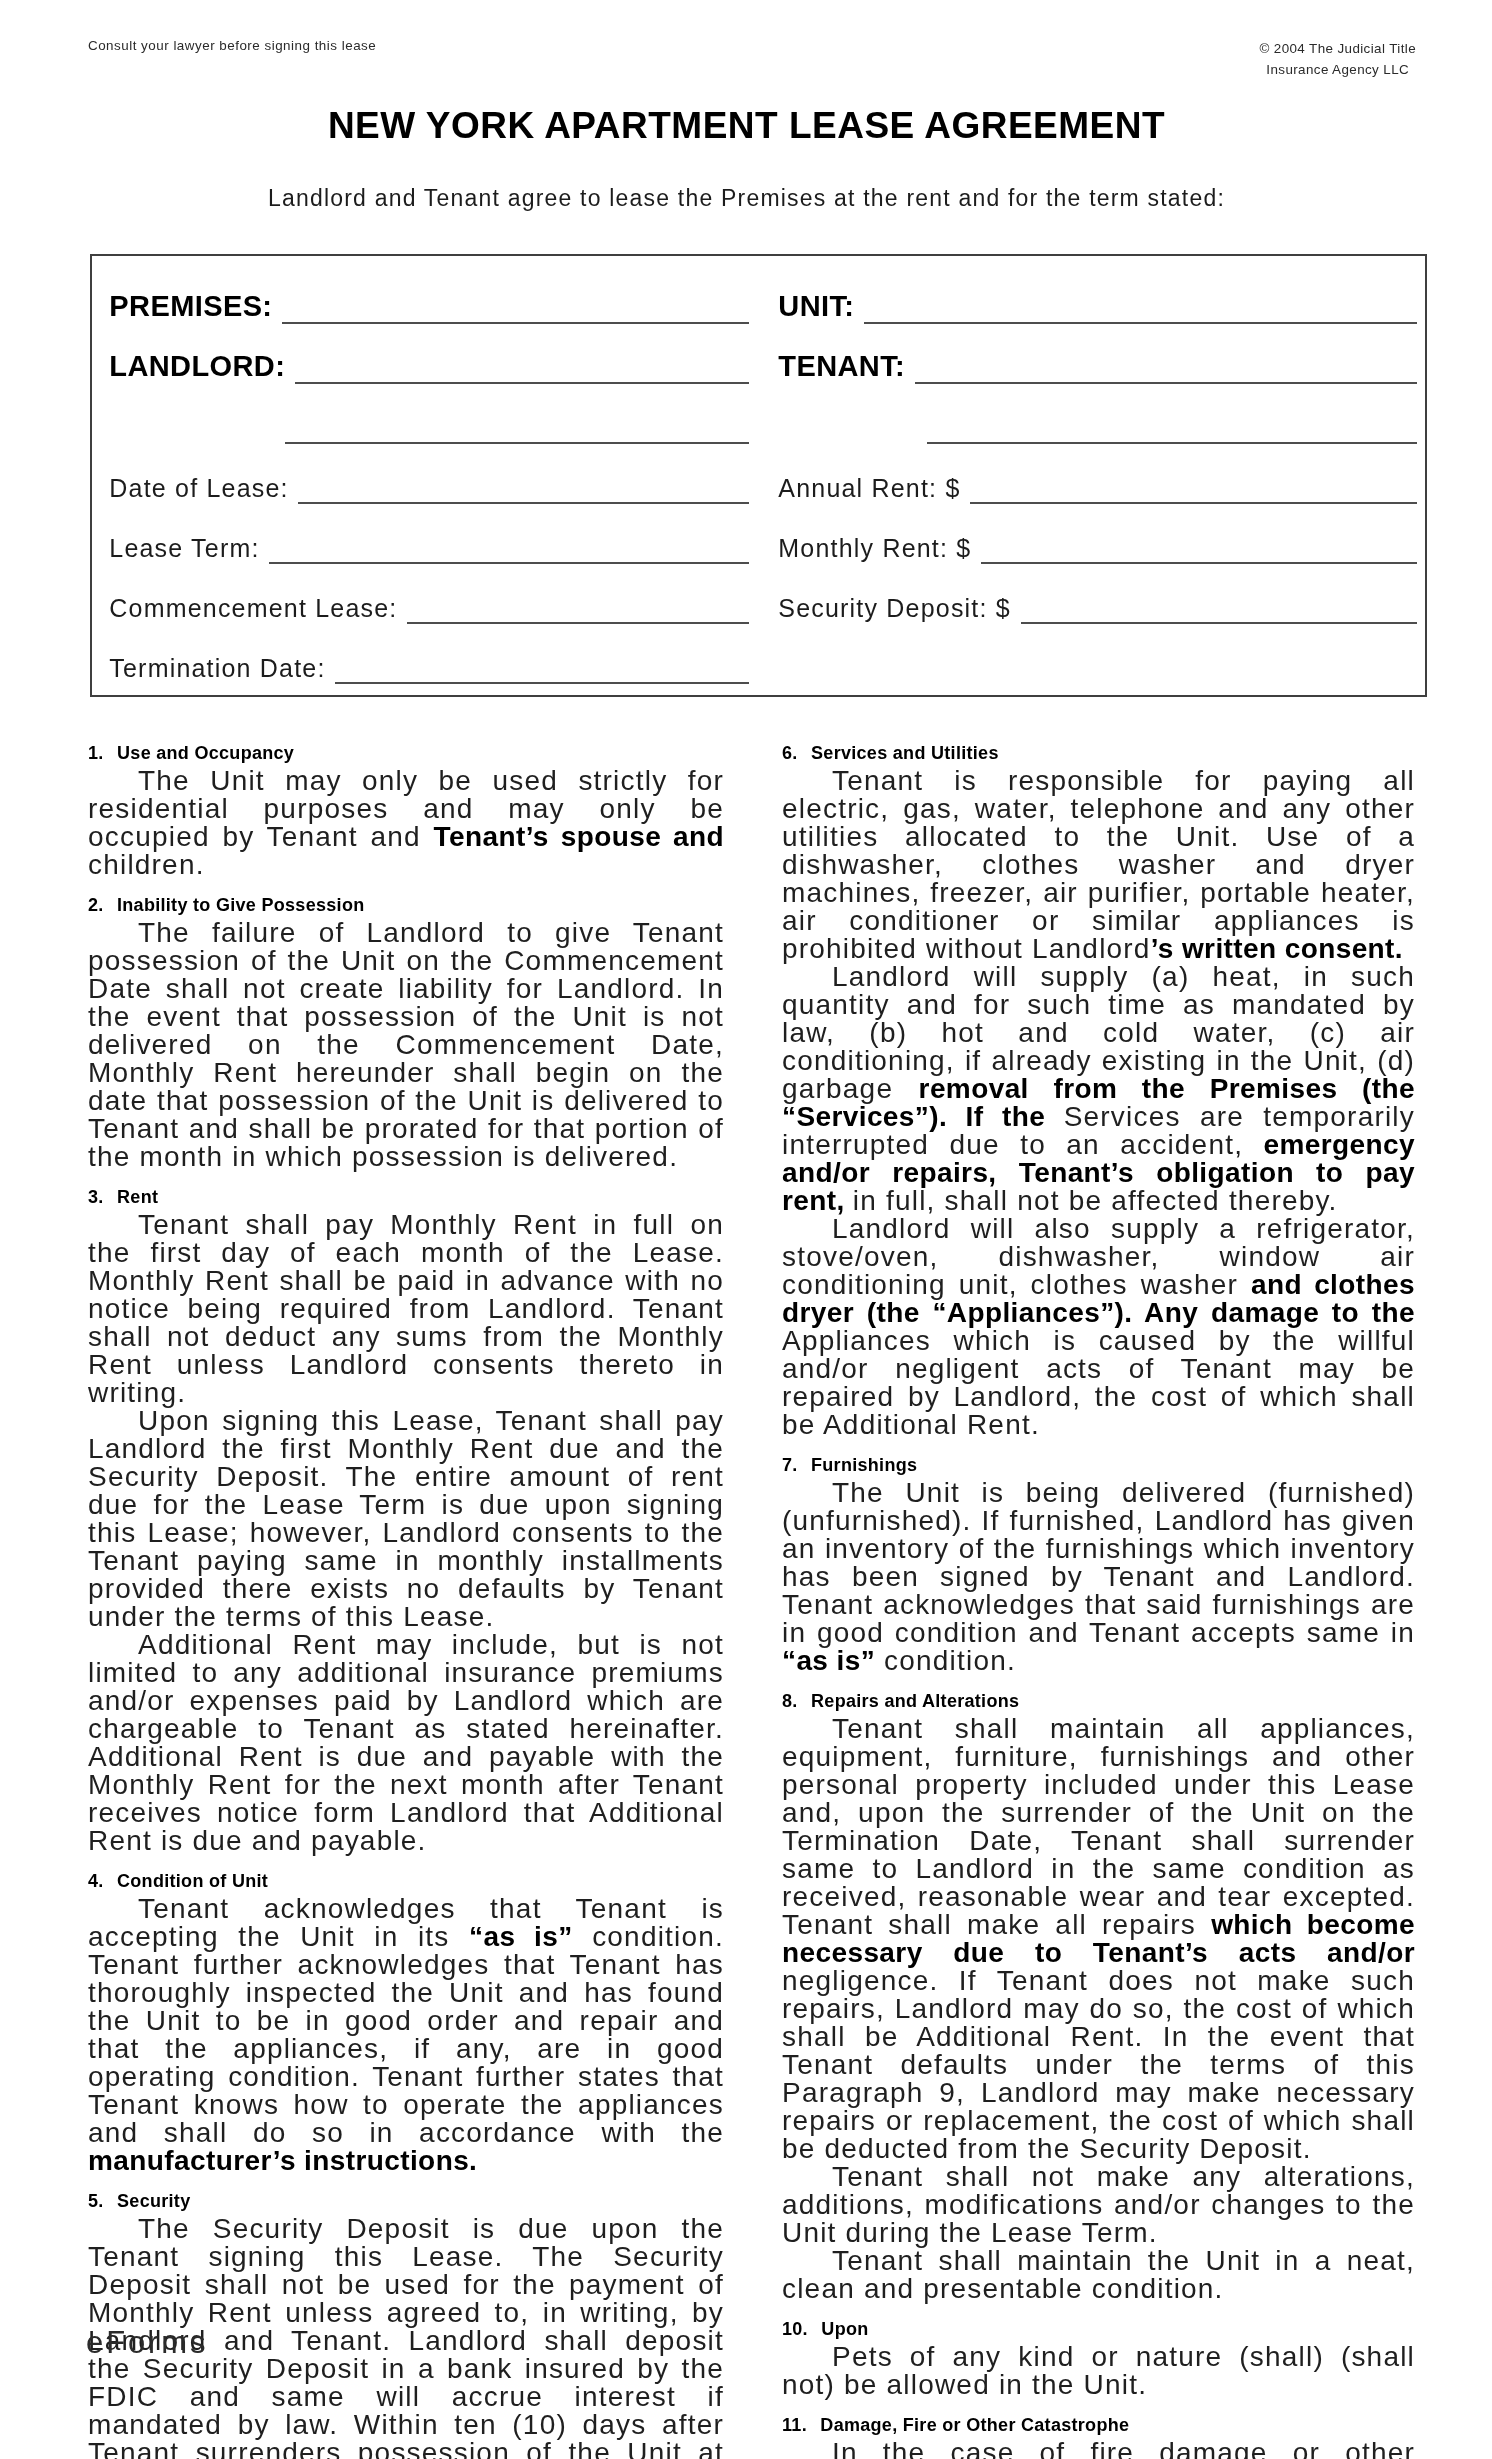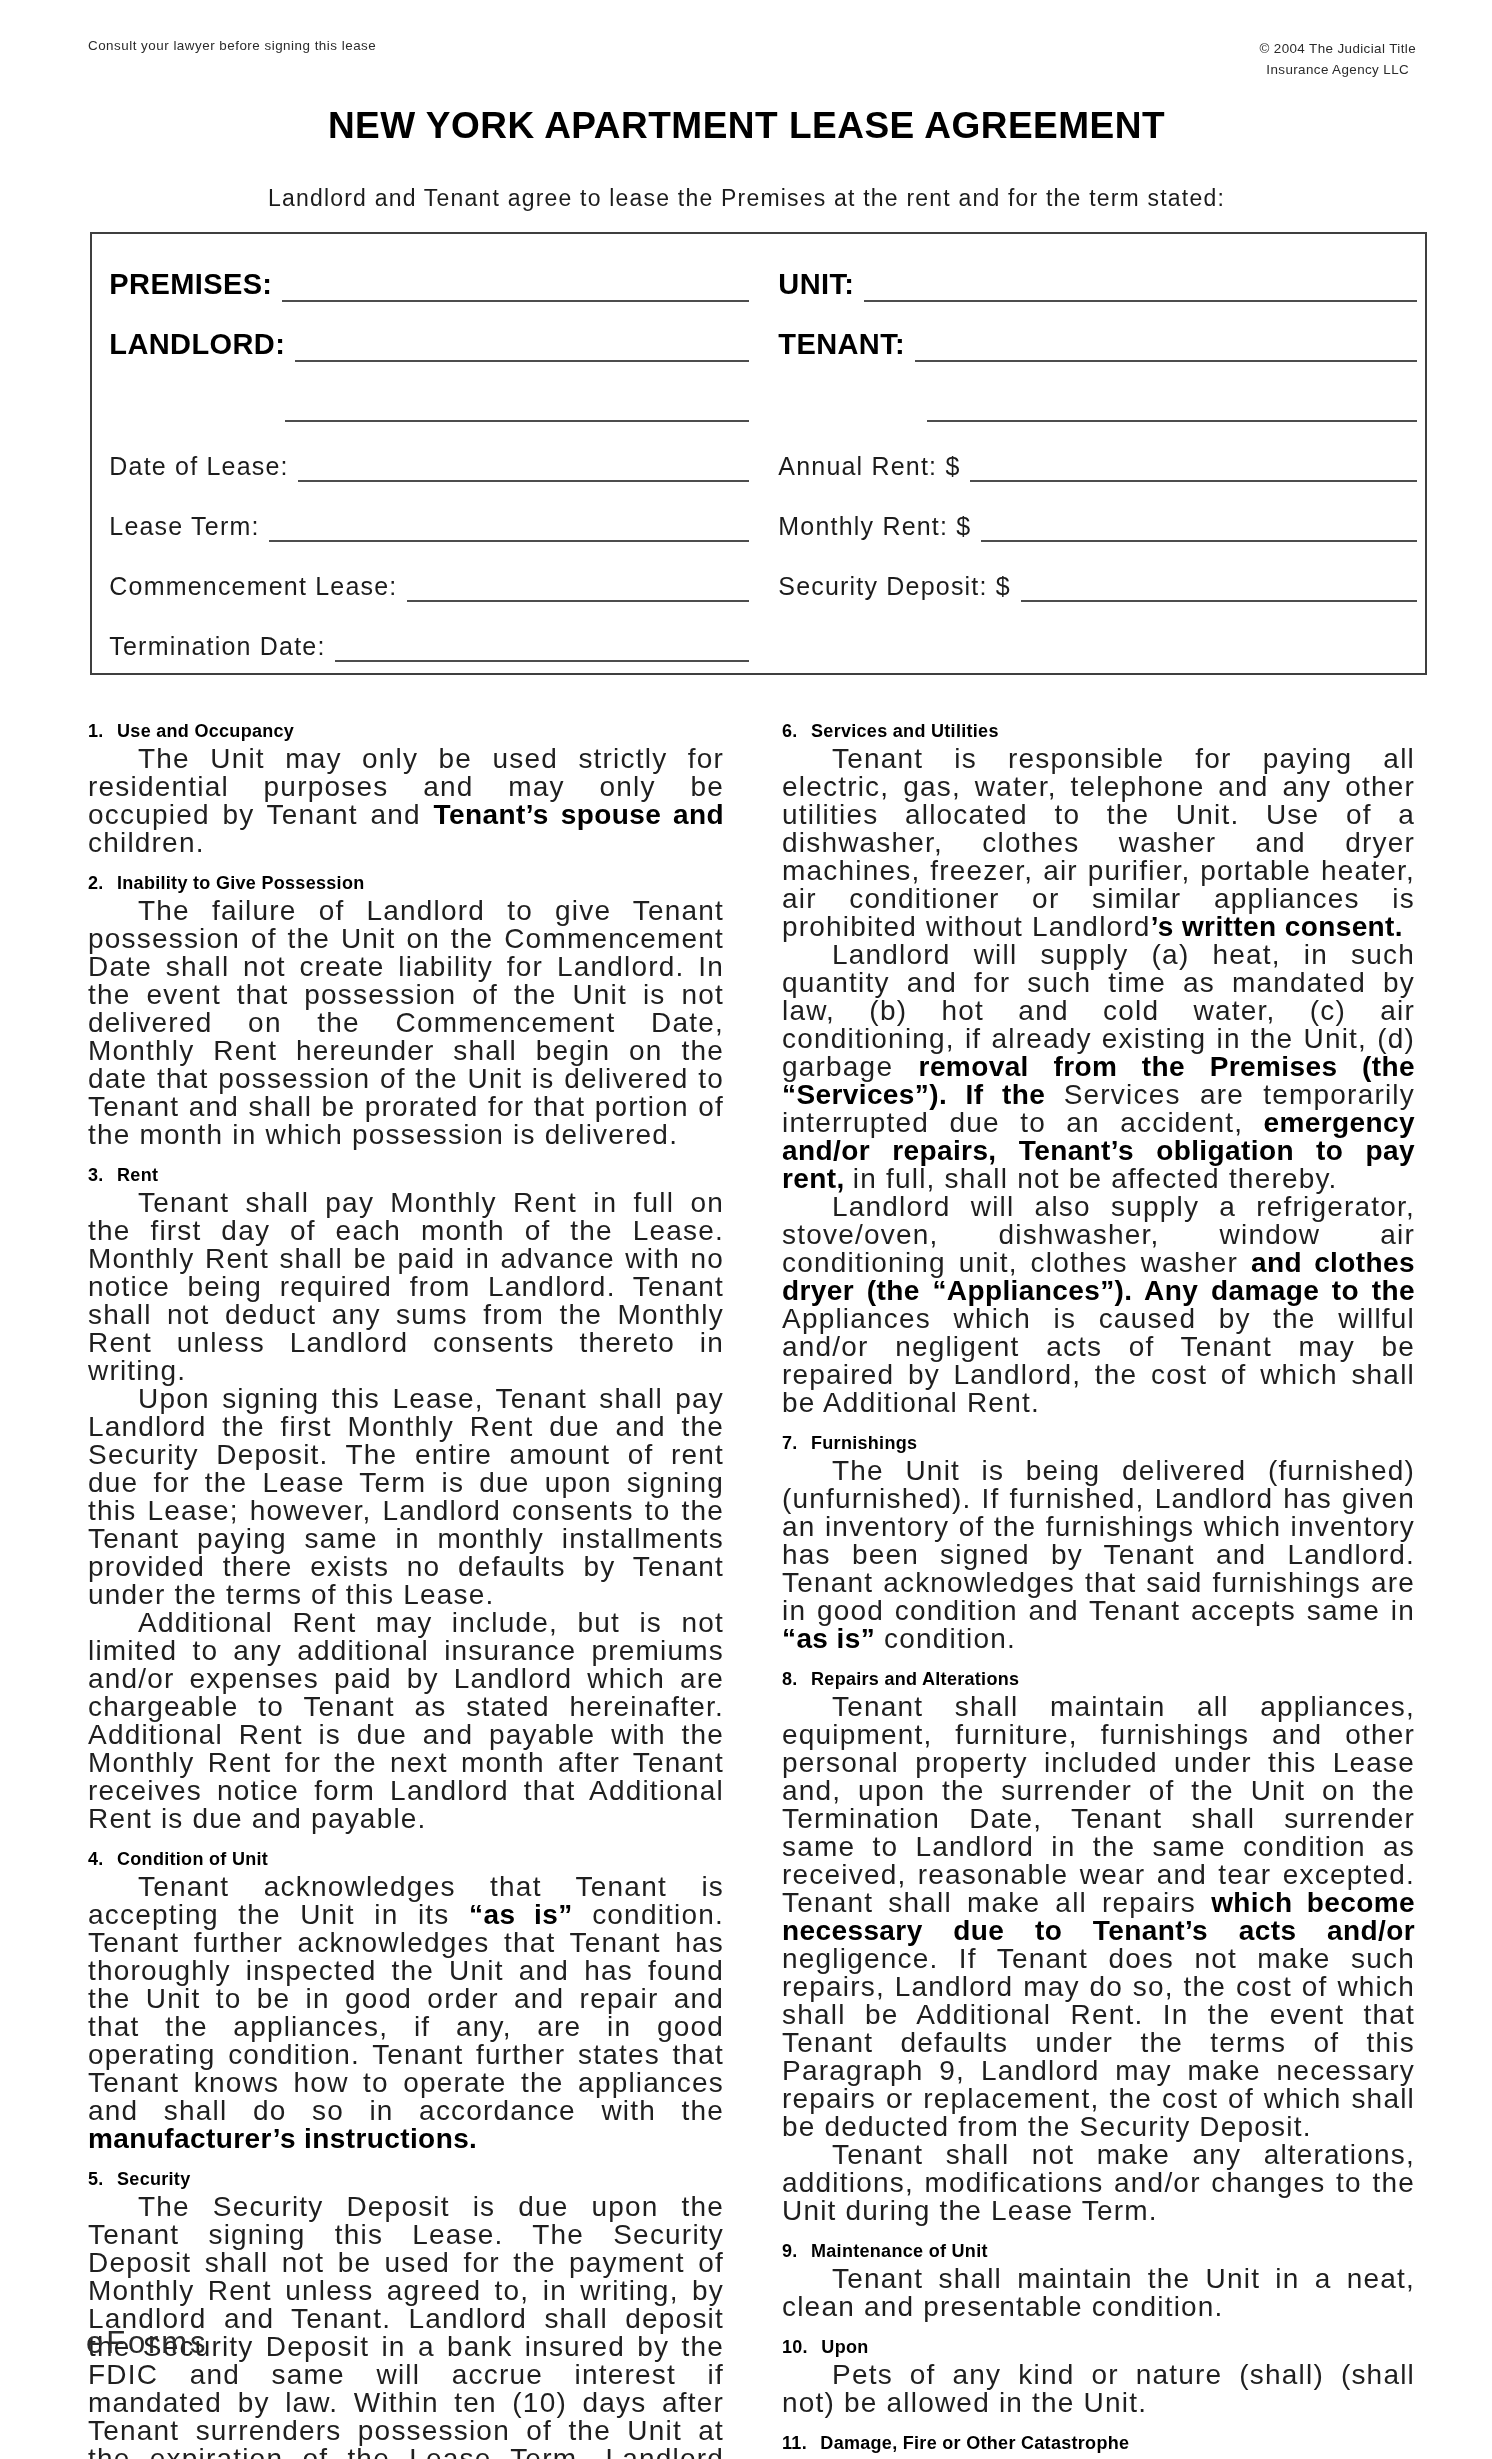--- a/index.html
+++ b/index.html
@@ -49,21 +49,21 @@
   .intro {
     margin: 38px 0 0 0;
     text-align: center;
     font-size: 23px;
     letter-spacing: 1.2px;
     color: #1c1c1c;
   }
   
   .form-box {
     box-sizing: border-box;
-    margin: 20px 0 0 90px;
+    margin: 42px 0 0 90px;
     width: 1337px;
     border: 2.9px solid #3f3f3f;
     padding: 7.7px 7.7px 11.5px 17.3px;
     display: grid;
     grid-template-columns: 640px 1fr;
     column-gap: 29px;
     text-align: center;
   }
   .fb-col { display: flex; flex-direction: column; }
   .field-row {
@@ -226,21 +226,20 @@
     <div class="col-right" id="col-right">
         <div class="sec-heading"><span class="sec-num">6.</span><span>Services and Utilities</span></div>
         <p class="body-para"><span>Tenant is responsible for paying all electric, gas, water, telephone and any other utilities allocated to the Unit.  Use of a dishwasher, clothes washer and dryer machines, freezer, air purifier, portable heater, air conditioner or similar appliances is prohibited without Landlord</span><span class="b">’s written consent.</span></p>
         <p class="body-para"><span>Landlord will supply (a) heat, in such quantity and for such time as mandated by law, (b) hot and cold water, (c) air conditioning, if already existing in the Unit, (d) garbage </span><span class="b">removal from the Premises (the “Services”).  If the </span><span>Services are temporarily interrupted due to an accident, </span><span class="b">emergency and/or repairs, Tenant’s obligation to pay rent, </span><span>in full, shall not be affected thereby.</span></p>
         <p class="body-para"><span>Landlord will also supply a refrigerator, stove/oven, dishwasher, window air conditioning unit, clothes washer </span><span class="b">and clothes dryer (the “Appliances”).  Any damage to the </span><span>Appliances which is caused by the willful and/or negligent acts of Tenant may be repaired by Landlord, the cost of which shall be Additional Rent.</span></p>
         <div class="sec-heading"><span class="sec-num">7.</span><span>Furnishings</span></div>
         <p class="body-para"><span>The Unit is being delivered (furnished) (unfurnished).  If furnished, Landlord has given an inventory of the furnishings which inventory has been signed by Tenant and Landlord.  Tenant acknowledges that said furnishings are in good condition and Tenant accepts same in </span><span class="b">“as is”</span><span> condition.</span></p>
         <div class="sec-heading"><span class="sec-num">8.</span><span>Repairs and Alterations</span></div>
         <p class="body-para"><span>Tenant shall maintain all appliances, equipment, furniture, furnishings and other personal property included under this Lease and, upon the surrender of the Unit on the Termination Date, Tenant shall surrender same to Landlord in the same condition as received, reasonable wear and tear excepted.  Tenant shall make all repairs </span><span class="b">which become necessary due to Tenant’s acts and/or </span><span>negligence.  If Tenant does not make such repairs, Landlord may do so, the cost of which shall be Additional Rent.  In the event that Tenant defaults under the terms of this Paragraph 9, Landlord may make necessary repairs or replacement, the cost of which shall be deducted from the Security Deposit.</span></p>
         <p class="body-para"><span>Tenant shall not make any alterations, additions, modifications and/or changes to the Unit during the Lease Term.</span></p>
-        <div class="sec-heading"><span class="sec-num">9.</span><span>Maintenance of Unit</span></div>
         <p class="body-para"><span>Tenant shall maintain the Unit in a neat, clean and presentable condition.</span></p>
         <div class="sec-heading"><span class="sec-num">10.</span><span>Upon</span></div>
         <p class="body-para"><span>Pets of any kind or nature (shall) (shall not) be allowed in the Unit.</span></p>
         <div class="sec-heading"><span class="sec-num">11.</span><span>Damage, Fire or Other Catastrophe</span></div>
         <p class="body-para"><span>In the case of fire damage or other damage to the Unit not caused by Tenant, Tenant shall give Landlord</span></p>
       </div>
   </div>
 
   <div class="footer">eForms</div>
 

